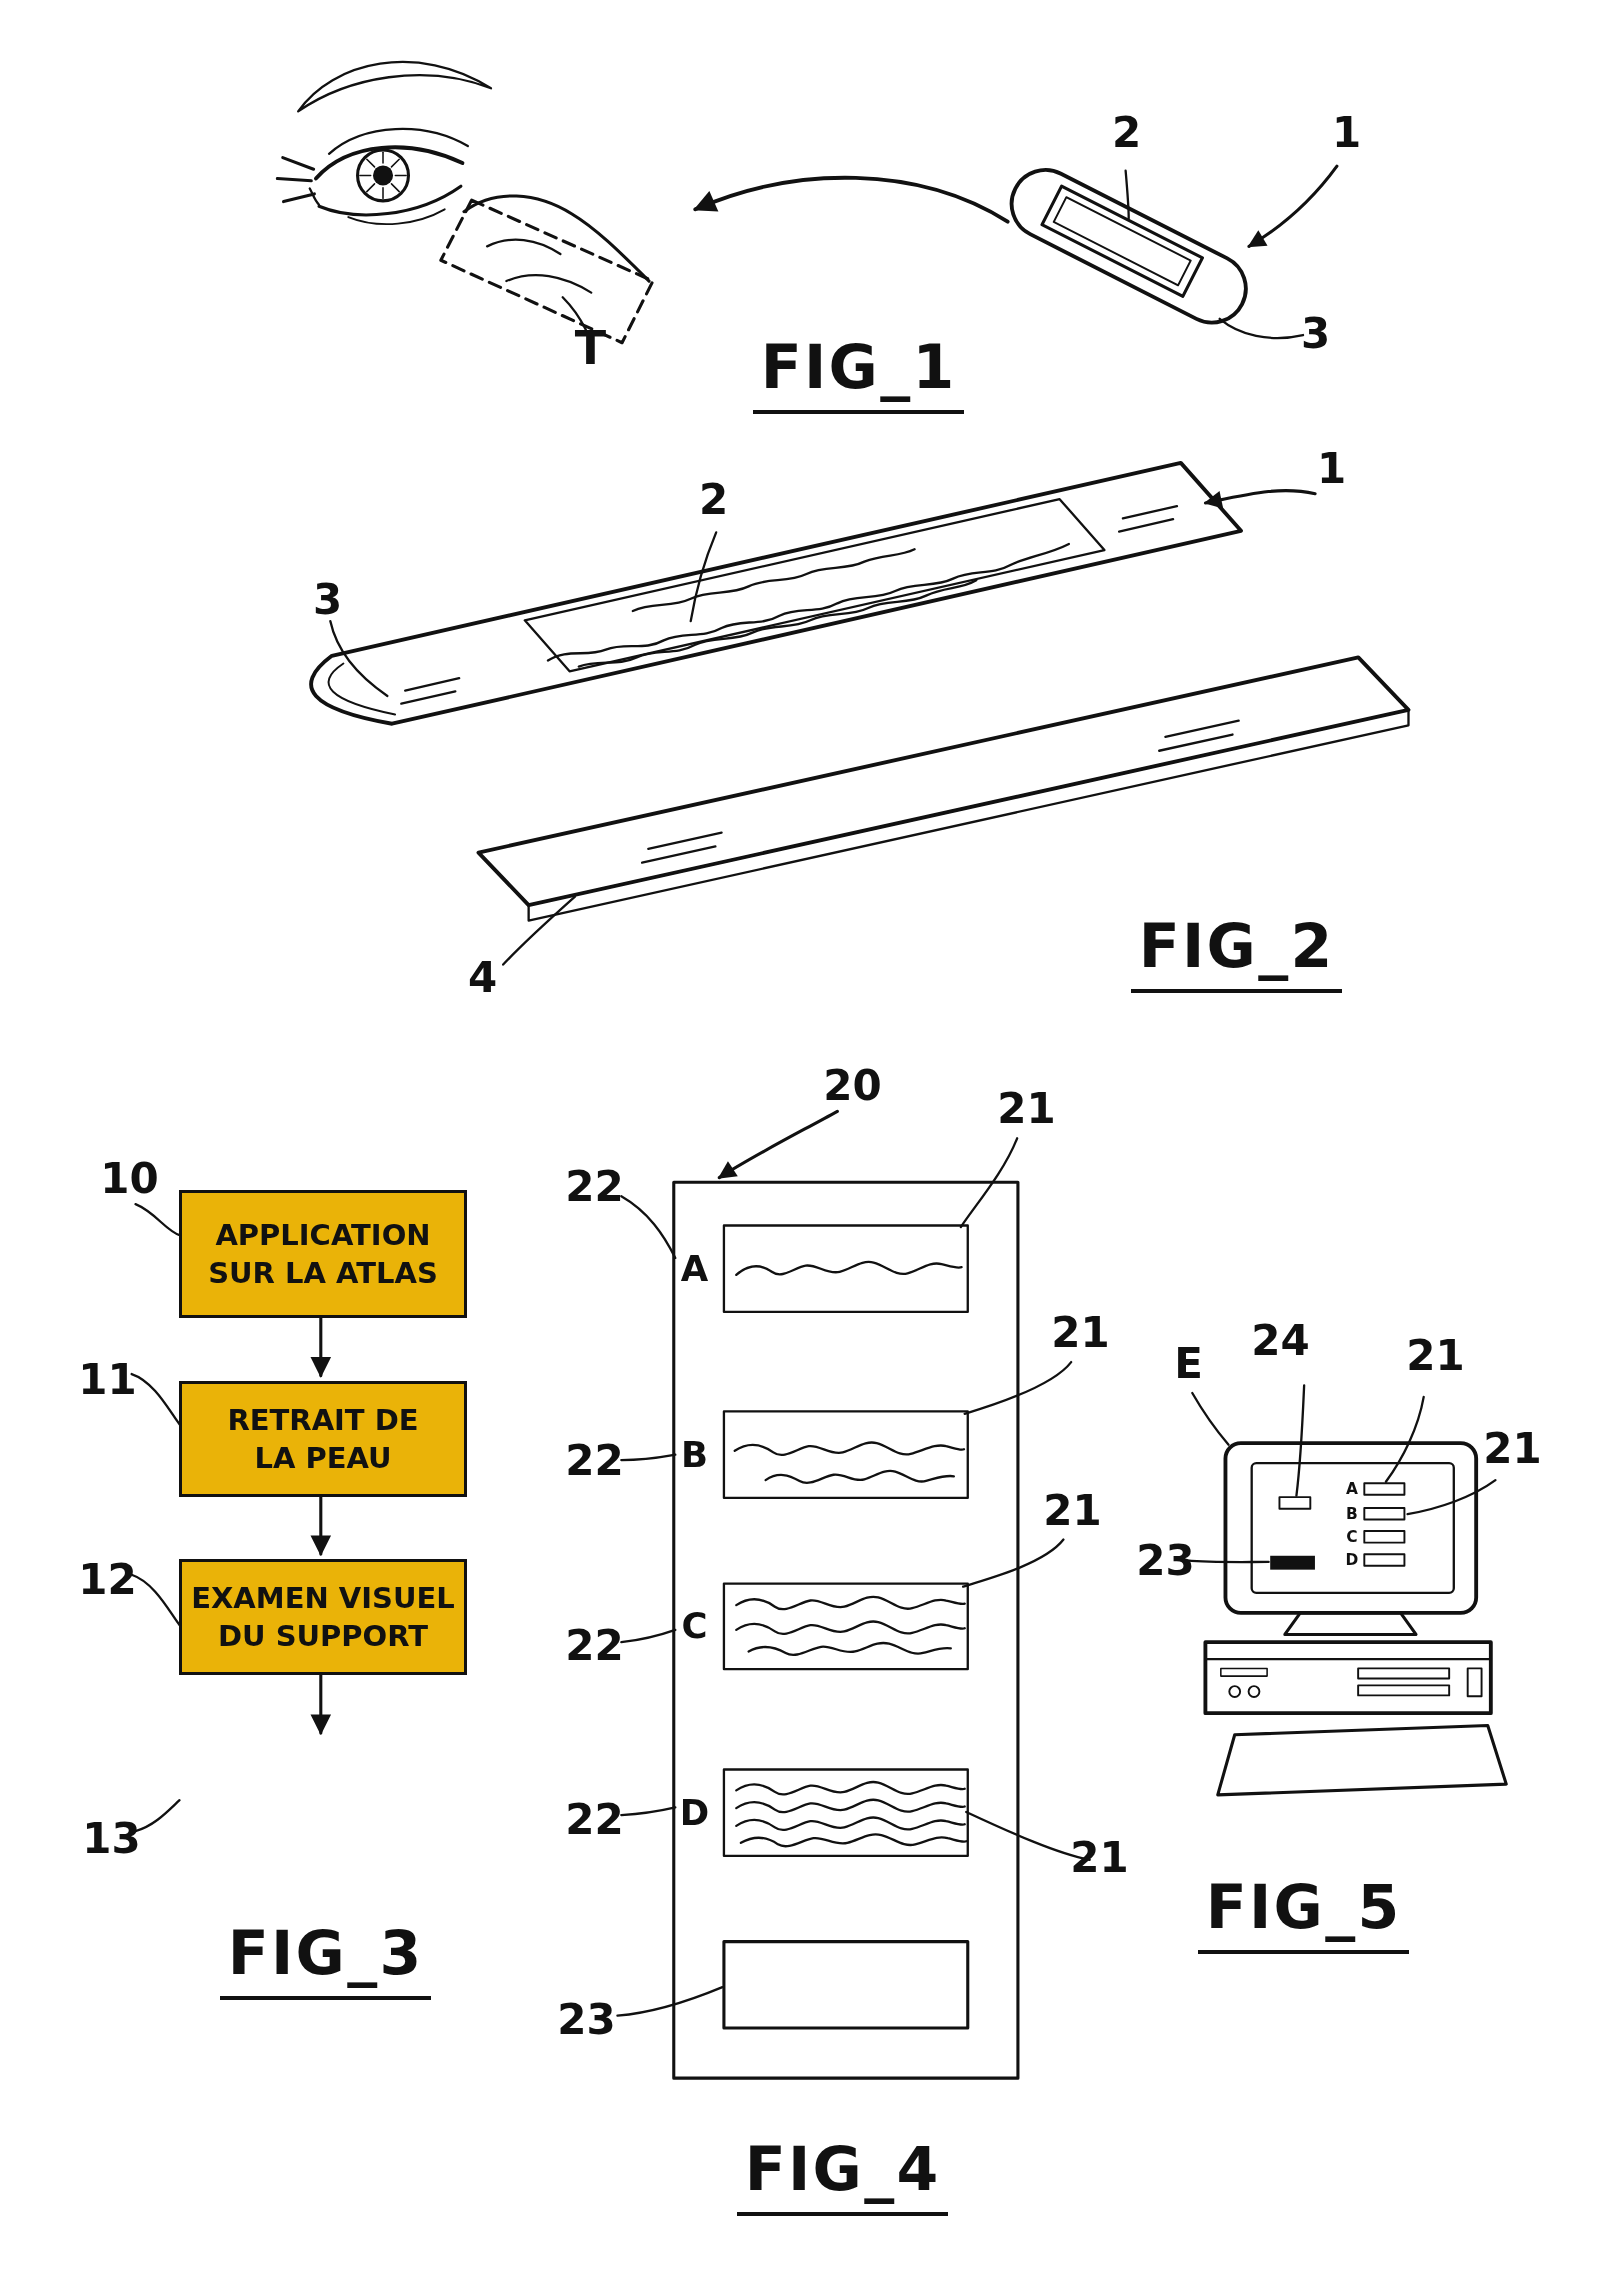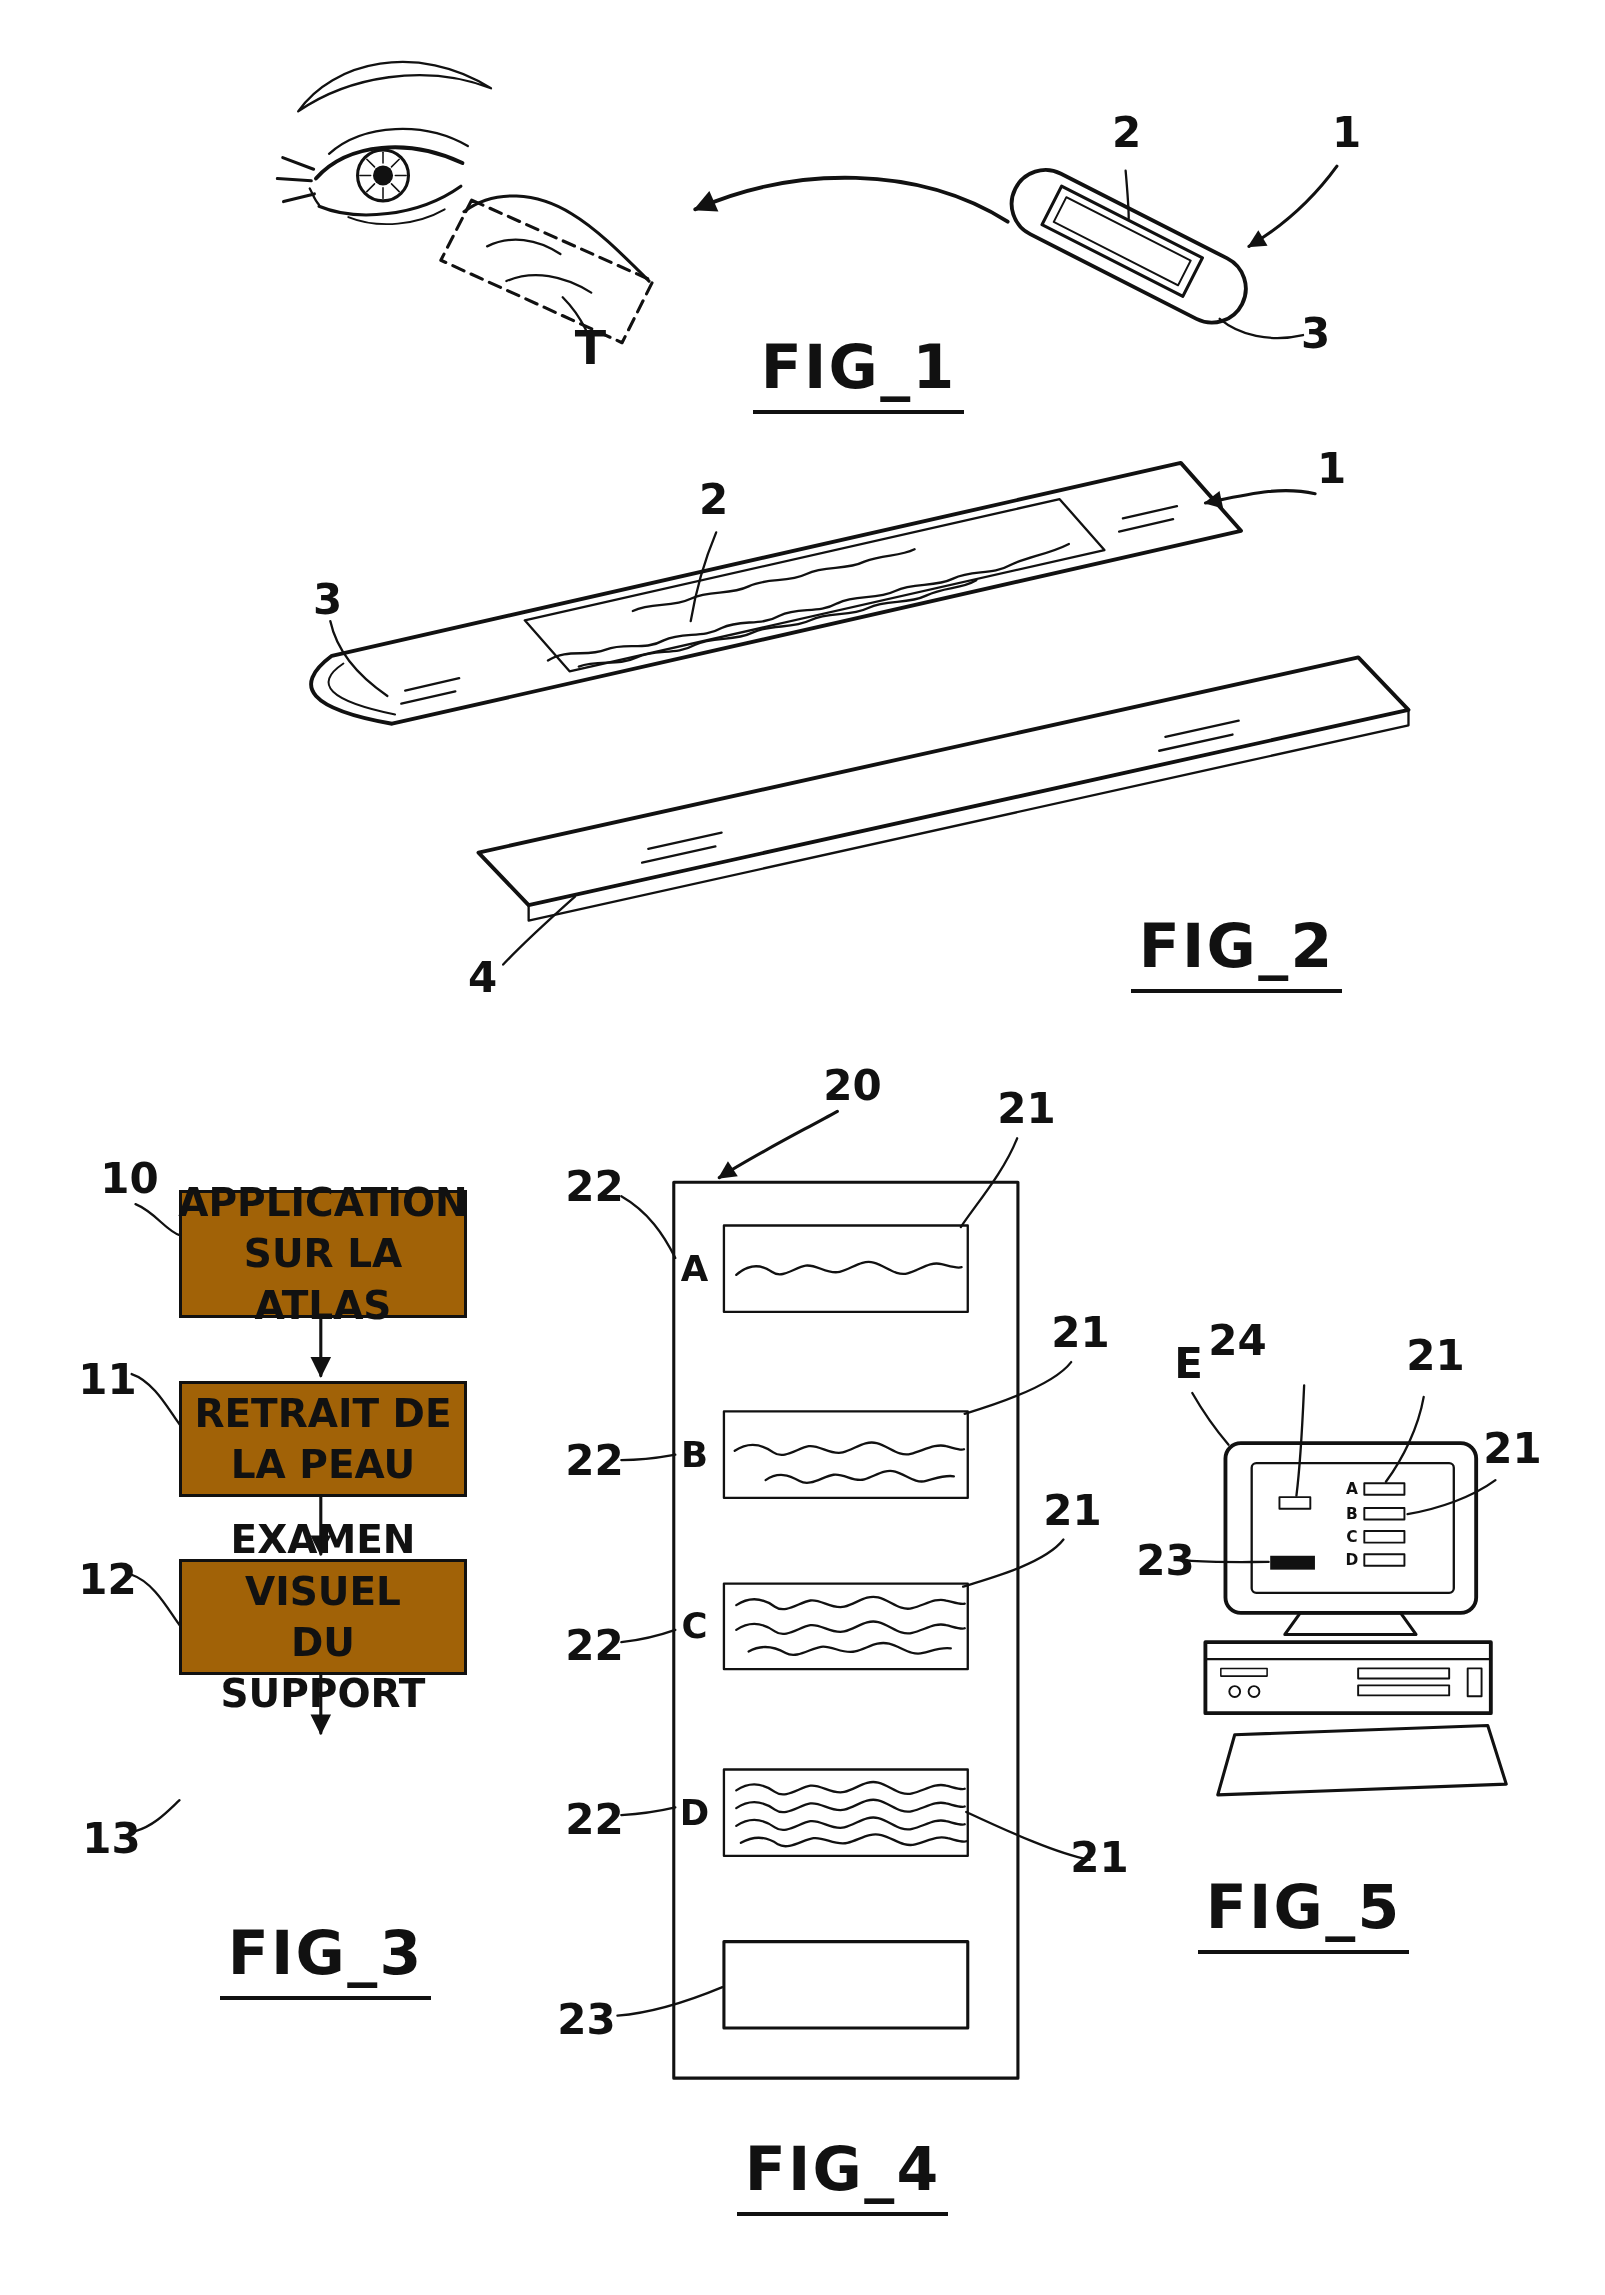--- a/index.html
+++ b/index.html
@@ -4,22 +4,22 @@
 <style>
   html,body{margin:0;padding:0}
   body{width:1605px;height:2295px;background:#f6f6f3;font-family:"DejaVu Sans",sans-serif}
   #page{position:relative;width:1605px;height:2295px;background:#ffffff;overflow:hidden;color:#111}
   svg.fig{position:absolute;overflow:visible}
   .ln{fill:none;stroke:#111;stroke-linecap:round;stroke-linejoin:round}
   .ref{position:absolute;width:69px;height:49px;font-size:42px;font-weight:600;color:#111;
        text-align:center;line-height:49px;white-space:nowrap}
   .caption{position:absolute;font-size:60px;font-weight:700;letter-spacing:2.3px;color:#111;
        border-bottom:4.6px solid #111;padding:0 7.7px 7.7px;white-space:nowrap}
-  .flowbox{position:absolute;border:3.1px solid #111;background:#a16207;display:flex;flex-direction:column;
-       justify-content:center;align-items:center;text-align:center;font-size:39px;font-weight:600;
+  .flowbox{position:absolute;border:3.1px solid #111;background:#eab308;display:flex;flex-direction:column;
+       justify-content:center;align-items:center;text-align:center;font-size:29px;font-weight:600;
        color:#111;line-height:1.32}
   .flowbox span{display:block}
   .panel-letter{font-size:46px;font-weight:600;fill:#111;text-anchor:middle;font-family:"DejaVu Sans",sans-serif}
   .screen-letter{font-size:20px;font-weight:700;fill:#111;text-anchor:middle;font-family:"DejaVu Sans",sans-serif}
 </style>
 </head>
 <body>
 
 <div id="page">
 
@@ -292,20 +292,20 @@
     <path d="M150,548 L478,536 L502,612 L128,626 Z" fill="url(#keys5)" class="ln" stroke-width="4"></path>
 
     <path class="ln" stroke-width="3" d="M95,105 C115,140 130,158 142,172"></path>
     <path class="ln" stroke-width="3" d="M240,95 C238,140 236,190 230,238"></path>
     <path class="ln" stroke-width="3" d="M395,110 C388,150 368,190 346,220"></path>
     <path class="ln" stroke-width="3" d="M488,218 C458,240 415,255 374,262"></path>
     <path class="ln" stroke-width="3" d="M88,322 C120,325 158,324 194,324"></path>
   </svg>
 
   <div class="ref" style="left:1154px;top:1339px">E</div>
-  <div class="ref" style="left:1203px;top:1316px">24</div>
+  <div class="ref" style="left:1246px;top:1316px">24</div>
   <div class="ref" style="left:1401px;top:1331px">21</div>
   <div class="ref" style="left:1478px;top:1424px">21</div>
   <div class="ref" style="left:1131px;top:1536px">23</div>
   <div class="caption" style="left:1198px;top:1872px">FIG_5</div>
 
 </div>
 
 
 </body></html>

